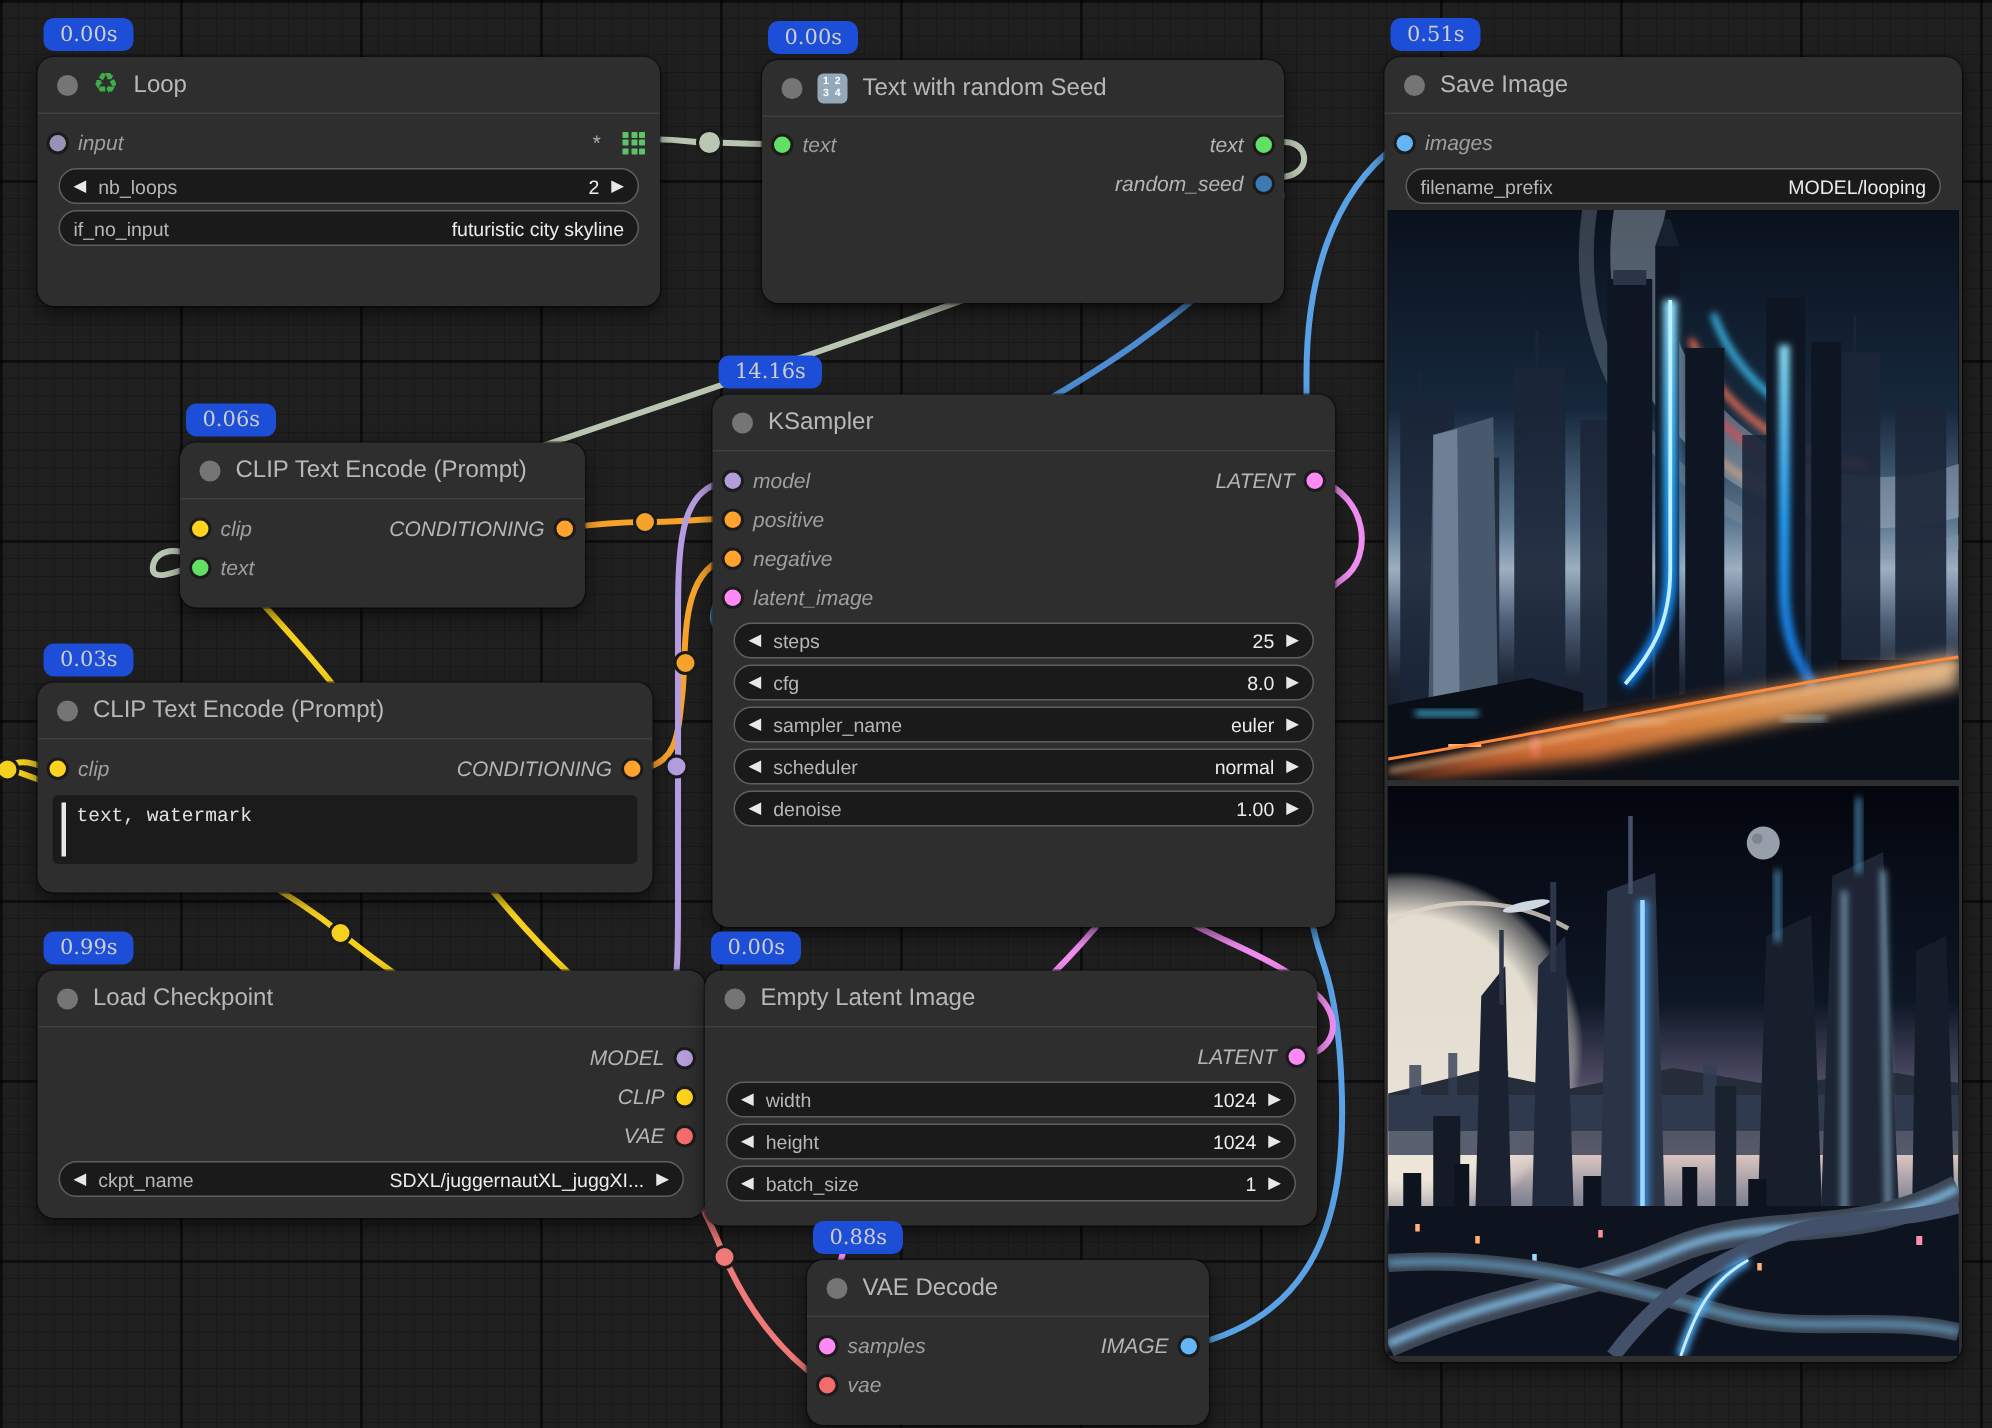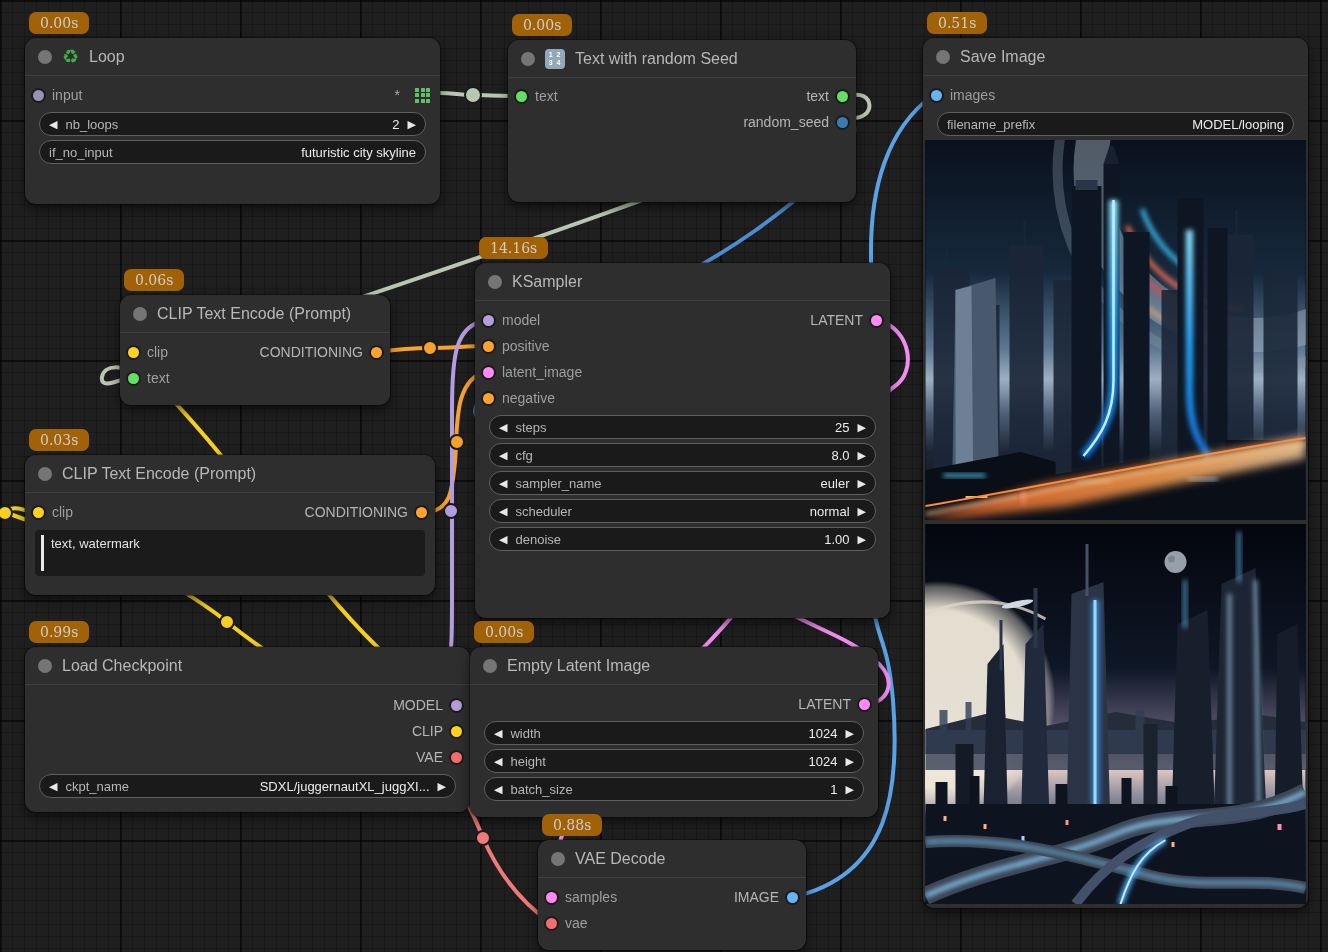--- a/index.html
+++ b/index.html
@@ -14,33 +14,33 @@
     background-size:120px 120px,120px 120px,12px 12px,12px 12px;
     font-family:"Liberation Sans", sans-serif;
   }
   #wires{position:absolute;left:0;top:0;z-index:1;}
   .node{
     position:absolute;z-index:2;background:#2e2e2e;border-radius:11px;
     box-shadow:0 5px 12px rgba(0,0,0,0.55), 0 0 0 1px rgba(0,0,0,0.35);
   }
   .badge{
     position:absolute;top:-26px;left:4px;height:22px;line-height:22px;
-    background:#a16207;border-radius:7px;padding:0 11px;color:#cdcdcd;
+    background:#1d4ed8;border-radius:7px;padding:0 11px;color:#cdcdcd;
     font-family:"DejaVu Serif", serif;font-size:14px;
   }
   .nheader{display:flex;align-items:center;gap:10px;height:37px;padding:0 13px;
     border-bottom:1px solid rgba(255,255,255,0.08);}
   .collapse-dot{width:14px;height:14px;border-radius:50%;background:#757575;flex:0 0 auto;}
   .ntitle{color:#b8b8b8;font-size:16px;white-space:nowrap;}
   .nicon.recycle{color:#3fae4a;font-size:19px;line-height:1;}
   .nicon.numbox{width:20px;height:20px;border-radius:4px;background:#93a9ba;color:#fff;
     display:flex;flex-direction:column;align-items:center;justify-content:center;flex:0 0 auto;}
   .nicon.numbox i{font-style:normal;font-size:7px;font-weight:bold;line-height:8px;letter-spacing:1px;}
   .nbody{padding-top:6px;}
-  .srow{display:flex;align-items:center;height:26px;padding:0 8px;}
+  .srow{display:flex;align-items:center;height:26px;padding:0 8px;font-style:italic;}
   .slot{display:flex;align-items:center;gap:8px;}
   .slot.out{margin-left:auto;}
   .dot{width:11px;height:11px;border-radius:50%;box-shadow:0 0 0 2px rgba(0,0,0,0.4);flex:0 0 auto;}
   .dot.any{background:#9693b5}.dot.text{background:#63e063}.dot.int{background:#3d7ab3}
   .dot.image{background:#64b5f6}.dot.clip{background:#ffd21e}.dot.cond{background:#ffa32e}
   .dot.model{background:#b39ddb}.dot.latent{background:#ff8af5}.dot.vae{background:#f56c6c}
   .slabel{color:#9f9f9f;font-size:14px;white-space:nowrap;}
   .slot.out .slabel{color:#b5b5b5;}
   .star{color:#aaa;font-size:14px;margin-right:7px;}
   .grid-icon{display:grid;grid-template-columns:repeat(3,4px);grid-template-rows:repeat(3,4px);
@@ -48,21 +48,21 @@
   .grid-icon b{background:#5ec269;border-radius:0.5px;}
   .widget{
     height:24px;margin:4px 14px;border-radius:12px;background:#1a1a1a;
     border:1px solid #5f5f5f;display:flex;align-items:center;padding:0 9px;gap:8px;
     font-size:13px;color:#cfcfcf;box-sizing:border-box;
   }
   .arr{color:#e8e8e8;font-size:11px;line-height:1;flex:0 0 auto;}
   .wlabel{color:#b7b7b7;white-space:nowrap;}
   .wvalue{margin-left:auto;color:#ececec;white-space:nowrap;overflow:hidden;text-overflow:ellipsis;}
   .ta{position:relative;margin:5px 10px;height:46px;background:#1b1b1b;border-radius:4px;
-    font-family:Liberation Sans, sans-serif;font-size:13px;color:#e2e2e2;
+    font-family:Liberation Mono, monospace;font-size:13px;color:#e2e2e2;
     padding:6px 8px 0 16px;box-sizing:border-box;}
   .caret{position:absolute;left:6px;top:5px;bottom:5px;width:3px;background:#e9e9e9;}
   .img-slot{width:381px;height:380px;margin:4px auto 2px auto;background:#0b0d12;overflow:hidden;}
   .img-slot svg{display:block;}
 </style>
 </head>
 <body>
 
 <div id="canvas">
 
@@ -207,28 +207,28 @@
         </div>
       </div>
       <div class="srow">
           <div class="slot in">
         <span class="dot cond"></span>
         <span class="slabel">positive</span>
           </div>
         </div>
       <div class="srow">
           <div class="slot in">
+        <span class="dot cond"></span>
+        <span class="slabel">negative</span>
+          </div>
+        </div>
+      <div class="srow">
+          <div class="slot in">
         <span class="dot latent"></span>
         <span class="slabel">latent_image</span>
-          </div>
-        </div>
-      <div class="srow">
-          <div class="slot in">
-        <span class="dot cond"></span>
-        <span class="slabel">negative</span>
           </div>
         </div>
 
       <div class="widget">
         <span class="arr">◀</span>
         <span class="wlabel">steps</span>
         <span class="wvalue">25</span>
         <span class="arr">▶</span>
       </div>
       <div class="widget">

